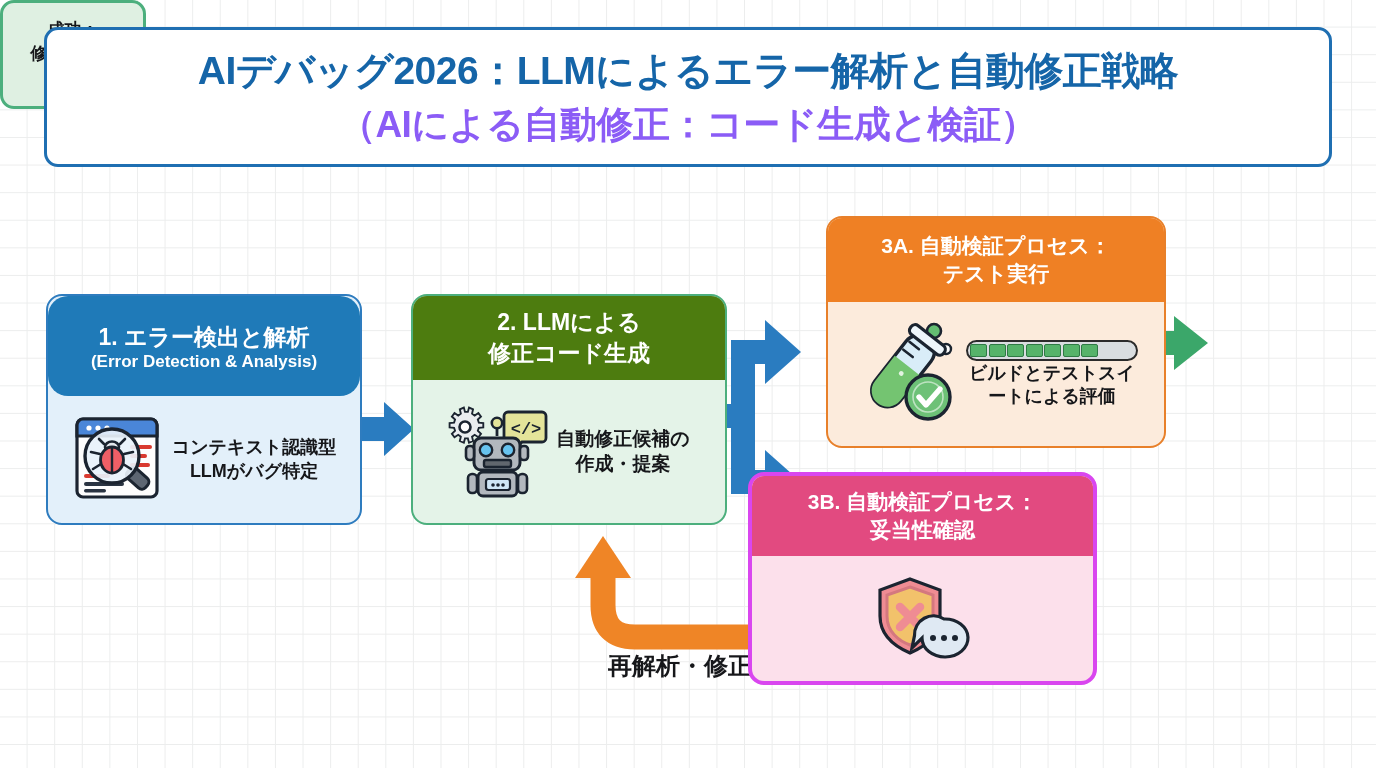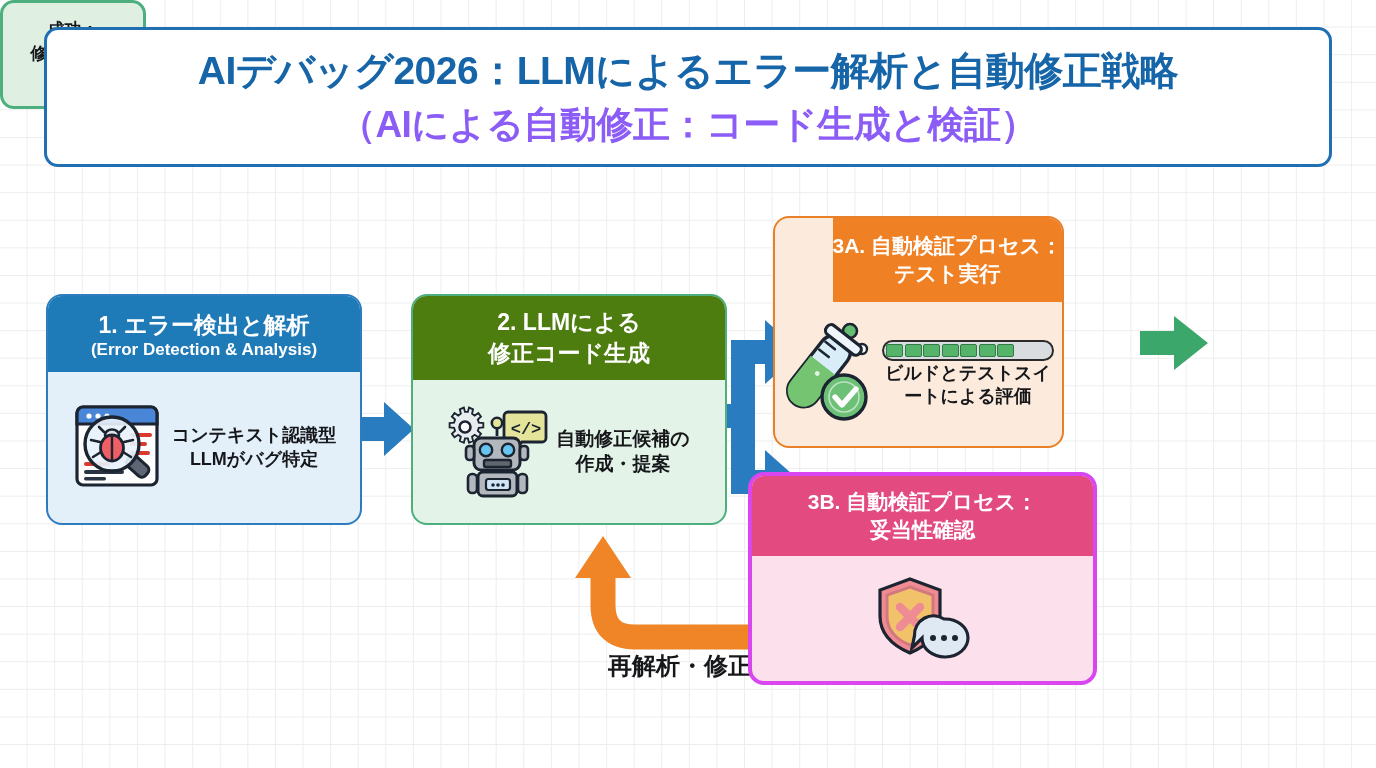--- a/index.html
+++ b/index.html
@@ -77,47 +77,47 @@
 
   
   #box1 {
     left: 46px; top: 294px;
     width: 316px; height: 231px;
     border: 2px solid #2e7cbf;
     background: #e3f0fa;
   }
   #box1 .card-head {
     background: #1f7ab8;
-    height: 76px;
+    height: 100px;
     font-size: 23px;
     padding-top: 2px;
+    border-radius: 20px;
   }
   #box1 .body-text { font-size: 18px; }
 
   
   #box2 {
     left: 411px; top: 294px;
     width: 316px; height: 231px;
     border: 2px solid #4caf7d;
     background: #e4f3e8;
   }
   #box2 .card-head {
     background: #4d7c0f;
     height: 84px;
     font-size: 23px;
   }
   #box2 .body-text { font-size: 19px; }
 
   
   #box3a {
-    left: 773px; top: 216px;
-    width: 291px; height: 232px;
+    left: 826px; top: 216px;
+    width: 340px; height: 232px;
     border: 2px solid #e8802a;
     background: #fcebdc;
-    align-items: flex-end;
   }
   #box3a .card-head {
     background: #ef8024;
     height: 84px;
     font-size: 21px;
   }
   #box3a .body-text { font-size: 18px; }
 
   
   #box3b {

